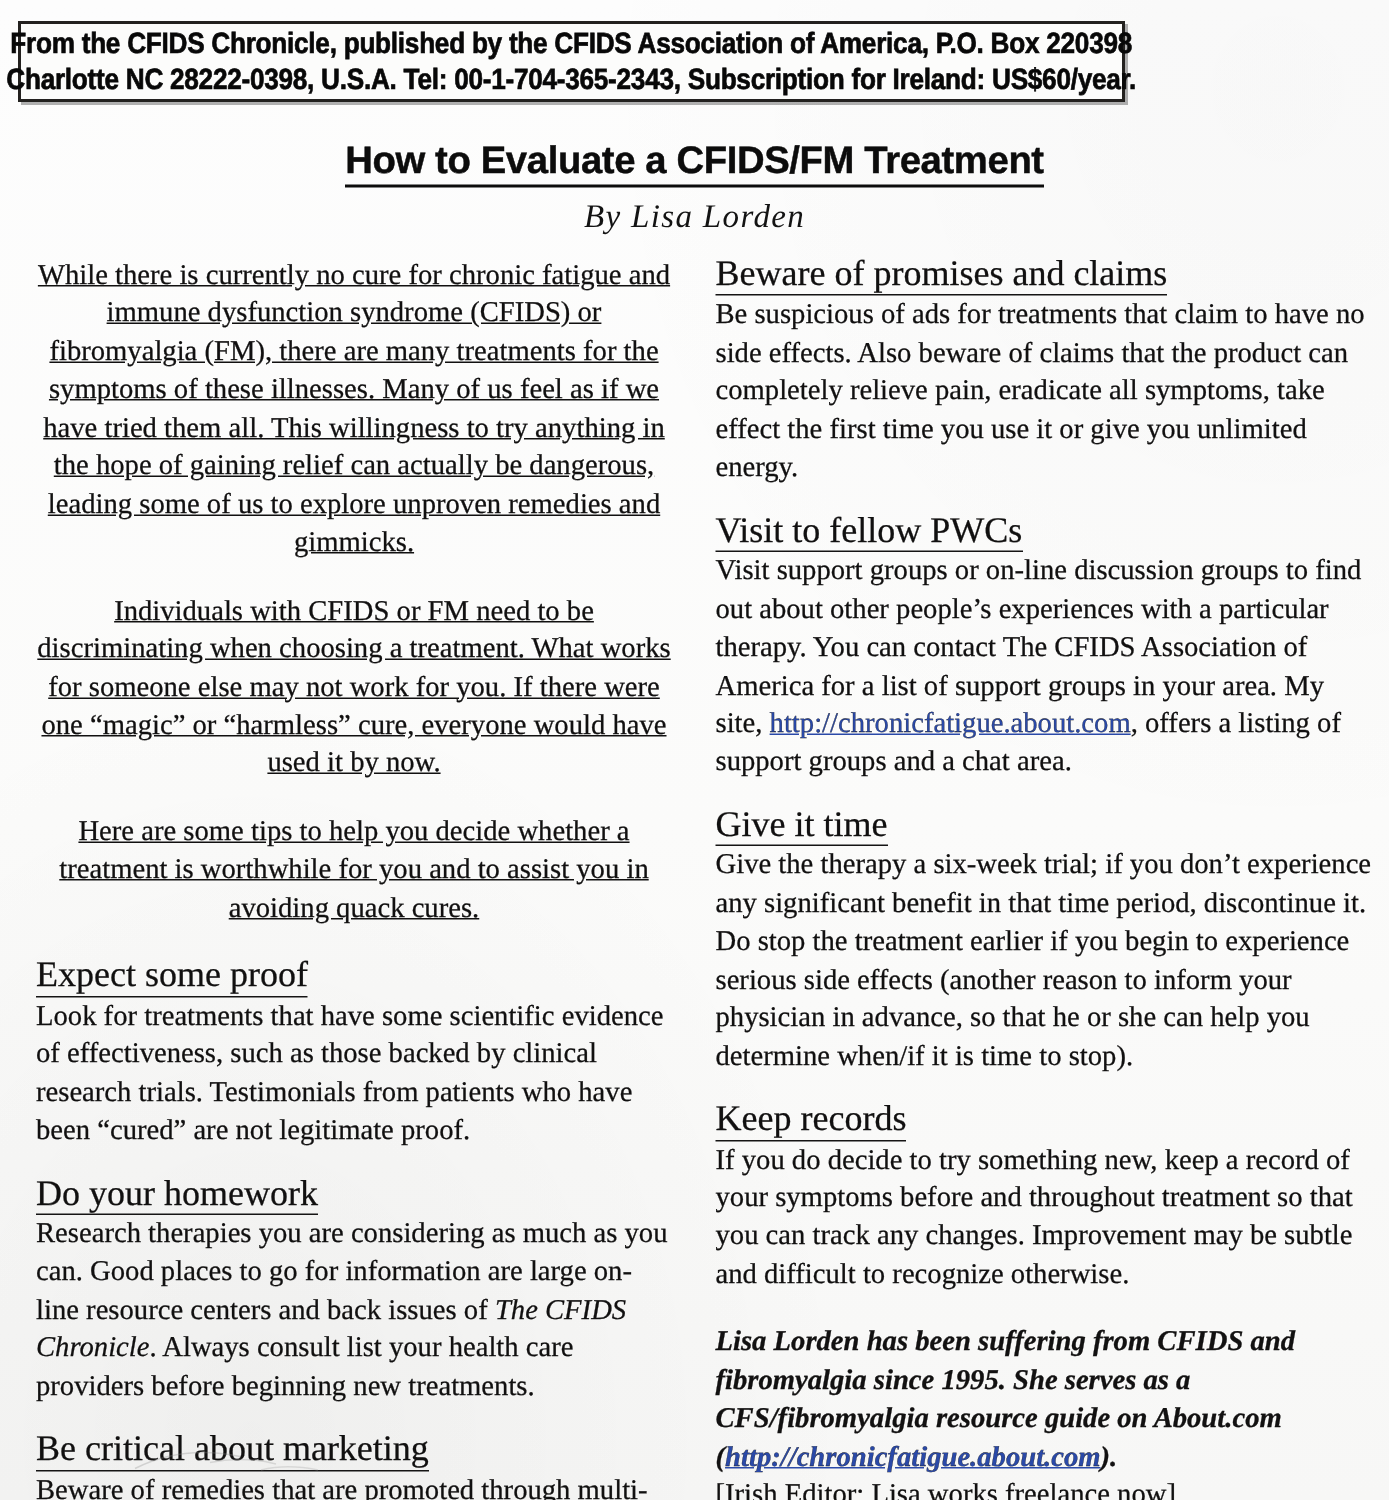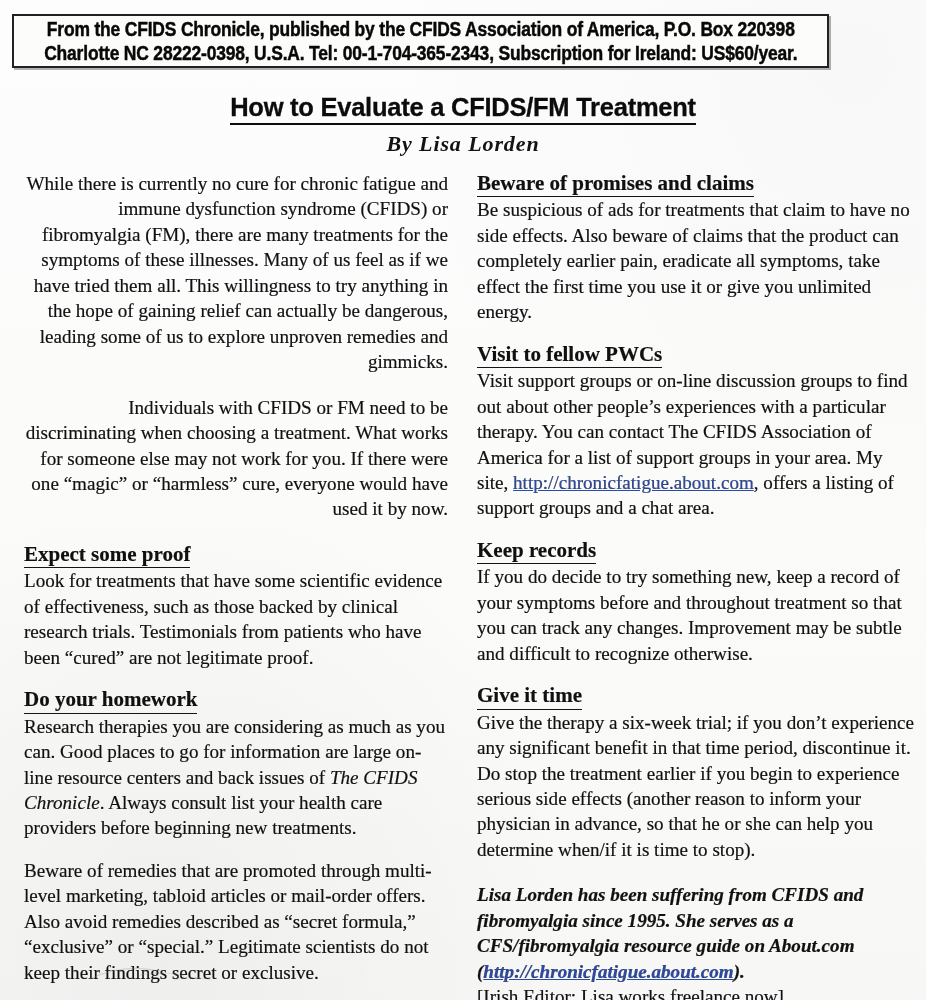--- a/index.html
+++ b/index.html
@@ -25,21 +25,21 @@
       radial-gradient(ellipse at 18% 96%, rgba(0,0,0,0.035) 0%, rgba(0,0,0,0) 38%),
       radial-gradient(ellipse at 92% 6%, rgba(0,0,0,0.020) 0%, rgba(0,0,0,0) 40%),
       linear-gradient(180deg, #fdfdfd 0%, #fbfbfa 55%, #f7f7f6 100%);
   }
 
   
   .masthead {
     position: absolute;
     left: 12px;
     top: 14px;
-    width: 817px;
+    width: 738px;
     height: 54px;
     border: 2px solid #23211f;
     box-shadow: 2px 2px 0 rgba(0,0,0,0.30);
     background: #fcfcfb;
     box-sizing: border-box;
     display: flex;
     flex-direction: column;
     align-items: center;
     justify-content: center;
   }
@@ -73,21 +73,21 @@
     letter-spacing: -0.25px;
     display: inline-block;
     border-bottom: 2.5px solid #0c0c0c;
     padding-bottom: 1px;
     -webkit-text-stroke: 0.3px #0c0c0c;
   }
   .doc-byline {
     margin-top: 6px;
     font-family: "Liberation Serif", "DejaVu Serif", serif;
     font-style: italic;
-    font-weight: 700;
+    font-weight: 400;
     font-size: 22px;
     line-height: 26px;
     color: #131313;
     letter-spacing: 0.9px;
   }
 
   
   .columns {
     position: absolute;
     left: 0;
@@ -99,33 +99,34 @@
     position: absolute;
     top: 0;
     font-size: 19.1px;
     line-height: 25.45px;
   }
   .col-left  { left: 24px;  width: 424px; }
   .col-right { left: 477px; width: 438px; }
 
   p.para {
     margin: 0 0 20px 0;
-    text-align: right;
-    color: #111010;
+    text-align: center;
+    color: #111010;
+    text-decoration: underline;
     -webkit-text-stroke: 0.18px #111010;
   }
 
   .section { margin: 0 0 17px 0; }
   .section:last-child { margin-bottom: 0; }
 
   h3.sec-head {
     margin: 0;
-    font-size: 21px;
+    font-size: 24px;
     line-height: 25.45px;
-    font-weight: 700;
+    font-weight: 400;
     color: #111010;
     display: inline-block;
     border-bottom: 1.6px solid #151414;
     padding-bottom: 0px;
     -webkit-text-stroke: 0.18px #111010;
   }
   .sec-body {
     margin: 0;
     color: #111010;
     -webkit-text-stroke: 0.18px #111010;
@@ -181,57 +182,59 @@
   </div>
 
   <div class="columns">
 
     <div class="col col-left">
 
       <p class="para">While there is currently no cure for chronic fatigue and immune dysfunction syndrome (CFIDS) or fibromyalgia (FM), there are many treatments for the symptoms of these illnesses. Many of us feel as if we have tried them all. This willingness to try anything in the hope of gaining relief can actually be dangerous, leading some of us to explore unproven remedies and gimmicks.</p>
 
       <p class="para">Individuals with CFIDS or FM need to be discriminating when choosing a treatment. What works for someone else may not work for you. If there were one “magic” or “harmless” cure, everyone would have used it by now.</p>
 
+      <p class="para">Here are some tips to help you decide whether a treatment is worthwhile for you and to assist you in avoiding quack cures.</p>
 
       <div class="section">
         <h3 class="sec-head">Expect some proof</h3>
         <p class="sec-body">Look for treatments that have some scientific evidence of effectiveness, such as those backed by clinical research trials. Testimonials from patients who have been “cured” are not legitimate proof.</p>
       </div>
 
       <div class="section">
         <h3 class="sec-head">Do your homework</h3>
         <p class="sec-body"><span>Research therapies you are considering as much as you can. Good places to go for information are large on-line resource centers and back issues of </span><span class="em-italic">The CFIDS Chronicle</span><span>. Always consult list your health care providers before beginning new treatments.</span></p>
       </div>
 
       <div class="section">
+        <h3 class="sec-head">Be critical about marketing</h3>
         <p class="sec-body">Beware of remedies that are promoted through multi-level marketing, tabloid articles or mail-order offers. Also avoid remedies described as “secret formula,” “exclusive” or “special.” Legitimate scientists do not keep their findings secret or exclusive.</p>
       </div>
 
     </div>
 
     <div class="col col-right">
 
       <div class="section">
         <h3 class="sec-head">Beware of promises and claims</h3>
-        <p class="sec-body">Be suspicious of ads for treatments that claim to have no side effects. Also beware of claims that the product can completely earlier pain, eradicate all symptoms, take effect the first time you use it or give you unlimited energy.</p>
+        <p class="sec-body">Be suspicious of ads for treatments that claim to have no side effects. Also beware of claims that the product can completely relieve pain, eradicate all symptoms, take effect the first time you use it or give you unlimited energy.</p>
       </div>
 
       <div class="section">
         <h3 class="sec-head">Visit to fellow PWCs</h3>
         <p class="sec-body"><span>Visit support groups or on-line discussion groups to find out about other people’s experiences with a particular therapy. You can contact The CFIDS Association of America for a list of support groups in your area. My site, </span><a class="weblink" href="#">http://chronicfatigue.about.com</a><span>, offers a listing of support groups and a chat area.</span></p>
       </div>
 
       <div class="section">
+        <h3 class="sec-head">Give it time</h3>
+        <p class="sec-body">Give the therapy a six-week trial; if you don’t experience any significant benefit in that time period, discontinue it. Do stop the treatment earlier if you begin to experience serious side effects (another reason to inform your physician in advance, so that he or she can help you determine when/if it is time to stop).</p>
+      </div>
+
+      <div class="section">
         <h3 class="sec-head">Keep records</h3>
         <p class="sec-body">If you do decide to try something new, keep a record of your symptoms before and throughout treatment so that you can track any changes. Improvement may be subtle and difficult to recognize otherwise.</p>
-      </div>
-
-      <div class="section">
-        <h3 class="sec-head">Give it time</h3>
-        <p class="sec-body">Give the therapy a six-week trial; if you don’t experience any significant benefit in that time period, discontinue it. Do stop the treatment earlier if you begin to experience serious side effects (another reason to inform your physician in advance, so that he or she can help you determine when/if it is time to stop).</p>
       </div>
 
       <p class="bio"><span>Lisa Lorden has been suffering from CFIDS and fibromyalgia since 1995. She serves as a CFS/fibromyalgia resource guide on About.com (</span><a class="weblink em-italic" href="#">http://chronicfatigue.about.com</a><span>).</span></p>
 
       <p class="editor-note">[Irish Editor: Lisa works freelance now]</p>
 
     </div>
 
   </div>
 

